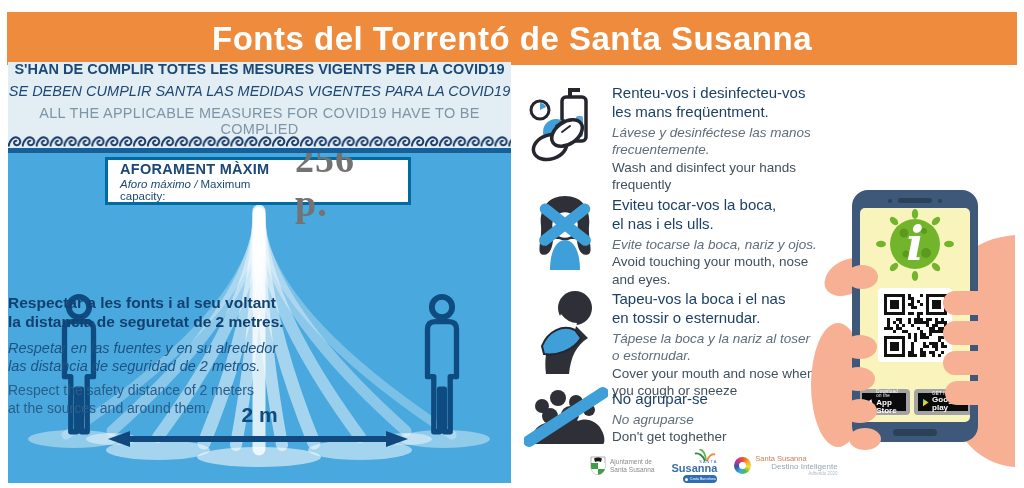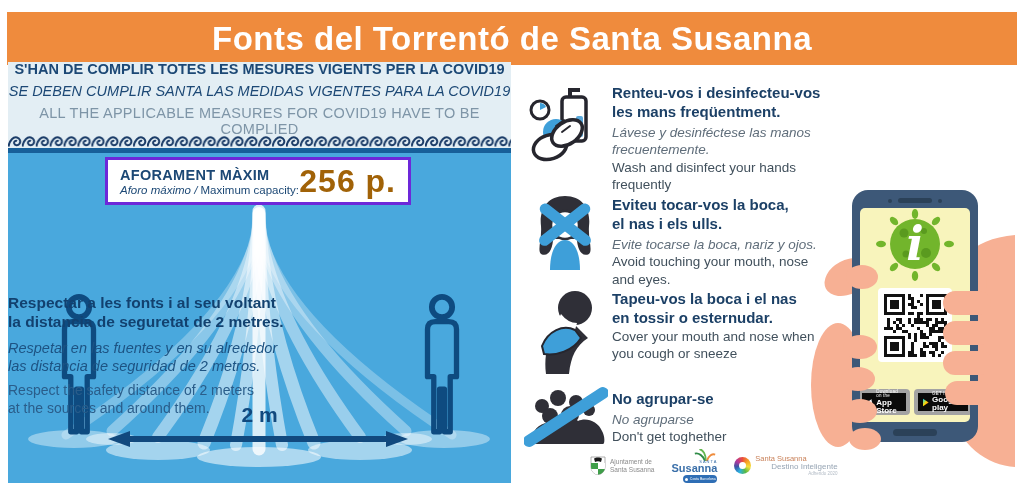--- a/index.html
+++ b/index.html
@@ -13,38 +13,38 @@
   
   .left-panel{left:8px;top:62px;width:503px;height:421px;}
   .notice{background:#e3eef4;height:73px;display:flex;flex-direction:column;align-items:center;justify-content:center;gap:6px;text-align:center;}
   .notice .l1{color:#1c4875;font-weight:bold;font-size:14.5px;}
   .notice .l2{color:#1c4875;font-style:italic;font-size:14.5px;}
   .notice .l3{color:#7e95a7;font-size:14.5px;letter-spacing:.3px;}
   .wave-strip{background:#e3eef4;height:13px;line-height:0;}
   .navy-bar{height:5px;background:#175f99;}
   .blue-area{position:relative;background:#49a8dd;height:330px;overflow:hidden;}
 
-  .capacity-box{position:absolute;left:97px;top:4px;width:306px;height:48px;background:#fff;border:3px solid #6d28d9;display:flex;align-items:center;padding:0 12px;box-sizing:border-box;z-index:5;}
+  .capacity-box{position:absolute;left:97px;top:4px;width:306px;height:48px;background:#fff;border:3px solid #0369a1;display:flex;align-items:center;padding:0 12px;box-sizing:border-box;z-index:5;}
   .cap-title{color:#1c4875;font-weight:bold;font-size:14.5px;letter-spacing:.3px;}
   .cap-sub{color:#1c4875;font-size:11.5px;margin-top:1px;}
   .cap-sub .it{font-style:italic;}
-  .cap-value{margin-left:auto;color:#a16207;font-weight:bold;font-size:32px;letter-spacing:1px;}
+  .cap-value{margin-left:auto;color:#737373;font-weight:bold;font-size:38px;letter-spacing:1px;font-family:Liberation Serif, serif;}
 
   .fountain{left:0;top:0;width:503px;height:330px;z-index:1;}
   .person{z-index:3;}
   .distance-text{left:0;top:140px;width:100%;text-align:left;z-index:4;}
   .distance-text .ca{color:#12416f;font-weight:bold;font-size:15.5px;line-height:1.25;white-space:pre-line;}
   .distance-text .es{color:#1d5383;font-style:italic;font-size:14.5px;line-height:1.25;margin-top:7px;white-space:pre-line;}
   .distance-text .en{color:#2a5d8a;font-size:14px;line-height:1.25;margin-top:7px;white-space:pre-line;}
   .measure-label{left:0;top:250px;width:100%;text-align:center;color:#11497e;font-weight:bold;font-size:21px;z-index:4;}
   .arrow{left:100px;top:276px;z-index:4;}
 
   
   .rule-text{width:240px;}
-  .rule-text .ca{color:#1c4066;font-weight:bold;font-size:15px;line-height:1.25;white-space:pre-line;}
+  .rule-text .ca{color:#1c4066;font-weight:normal;font-size:15px;line-height:1.25;white-space:pre-line;}
   .rule-text .es{color:#5f6d7a;font-style:italic;font-size:13.5px;line-height:1.3;margin-top:2px;white-space:pre-line;}
   .rule-text .en{color:#41505c;font-size:13.5px;line-height:1.3;white-space:pre-line;}
 
   
   .phone-body{left:852px;top:190px;width:126px;height:252px;background:#3d5878;border-radius:16px;z-index:12;}
   .speaker-bar{position:absolute;left:50%;top:8px;transform:translateX(-50%);width:34px;height:5px;border-radius:3px;background:#2b4158;}
   .speaker-dot{position:absolute;top:9px;width:4px;height:4px;border-radius:50%;background:#2b4158;}
   .home-bar{position:absolute;left:50%;bottom:6px;transform:translateX(-50%);width:44px;height:7px;border-radius:4px;background:#2b4158;}
   .screen{position:absolute;left:8px;top:18px;right:8px;bottom:20px;background:#f8f4bc;border-radius:5px;display:flex;flex-direction:column;align-items:center;overflow:hidden;}
   .qr-box{width:74px;height:74px;background:#fff;border-radius:4px;display:flex;align-items:center;justify-content:center;margin-top:2px;}
@@ -200,20 +200,22 @@
 
 <svg class="abs" style="left:530px;top:286px;" width="72" height="88" viewBox="0 0 72 88">
   <path d="M16,88 C13,60 22,42 44,38 L58,52 C46,60 41,70 39,88 Z" fill="#2f2f37"></path>
   <circle cx="45" cy="22" r="17" fill="#2f2f37"></circle>
   <path d="M31,28 q7,9 16,9 l-2,7 q-11,-1 -17,-10 Z" fill="#fff"></path>
   <path d="M12,60 C18,45 33,38 45,44 L51,52 C43,65 26,70 14,68 Z" fill="#3e9fd9" stroke="#26262e" stroke-width="2"></path>
 </svg>
 <div class="abs rule-text" style="left:612px;top:290px;">
   <div class="ca">Tapeu-vos la boca i el nas
 en tossir o esternudar.</div>
+  <div class="es">Tápese la boca y la nariz al toser
+o estornudar.</div>
   <div class="en">Cover your mouth and nose when
 you cough or sneeze</div>
 </div>
 
 <svg class="abs" style="left:524px;top:386px;" width="84" height="62" viewBox="0 0 84 62">
   <g fill="#2f2f37">
     <circle cx="18" cy="20" r="7"></circle>
     <circle cx="34" cy="12" r="8"></circle>
     <circle cx="52" cy="16" r="7"></circle>
     <circle cx="65" cy="24" r="6"></circle>

